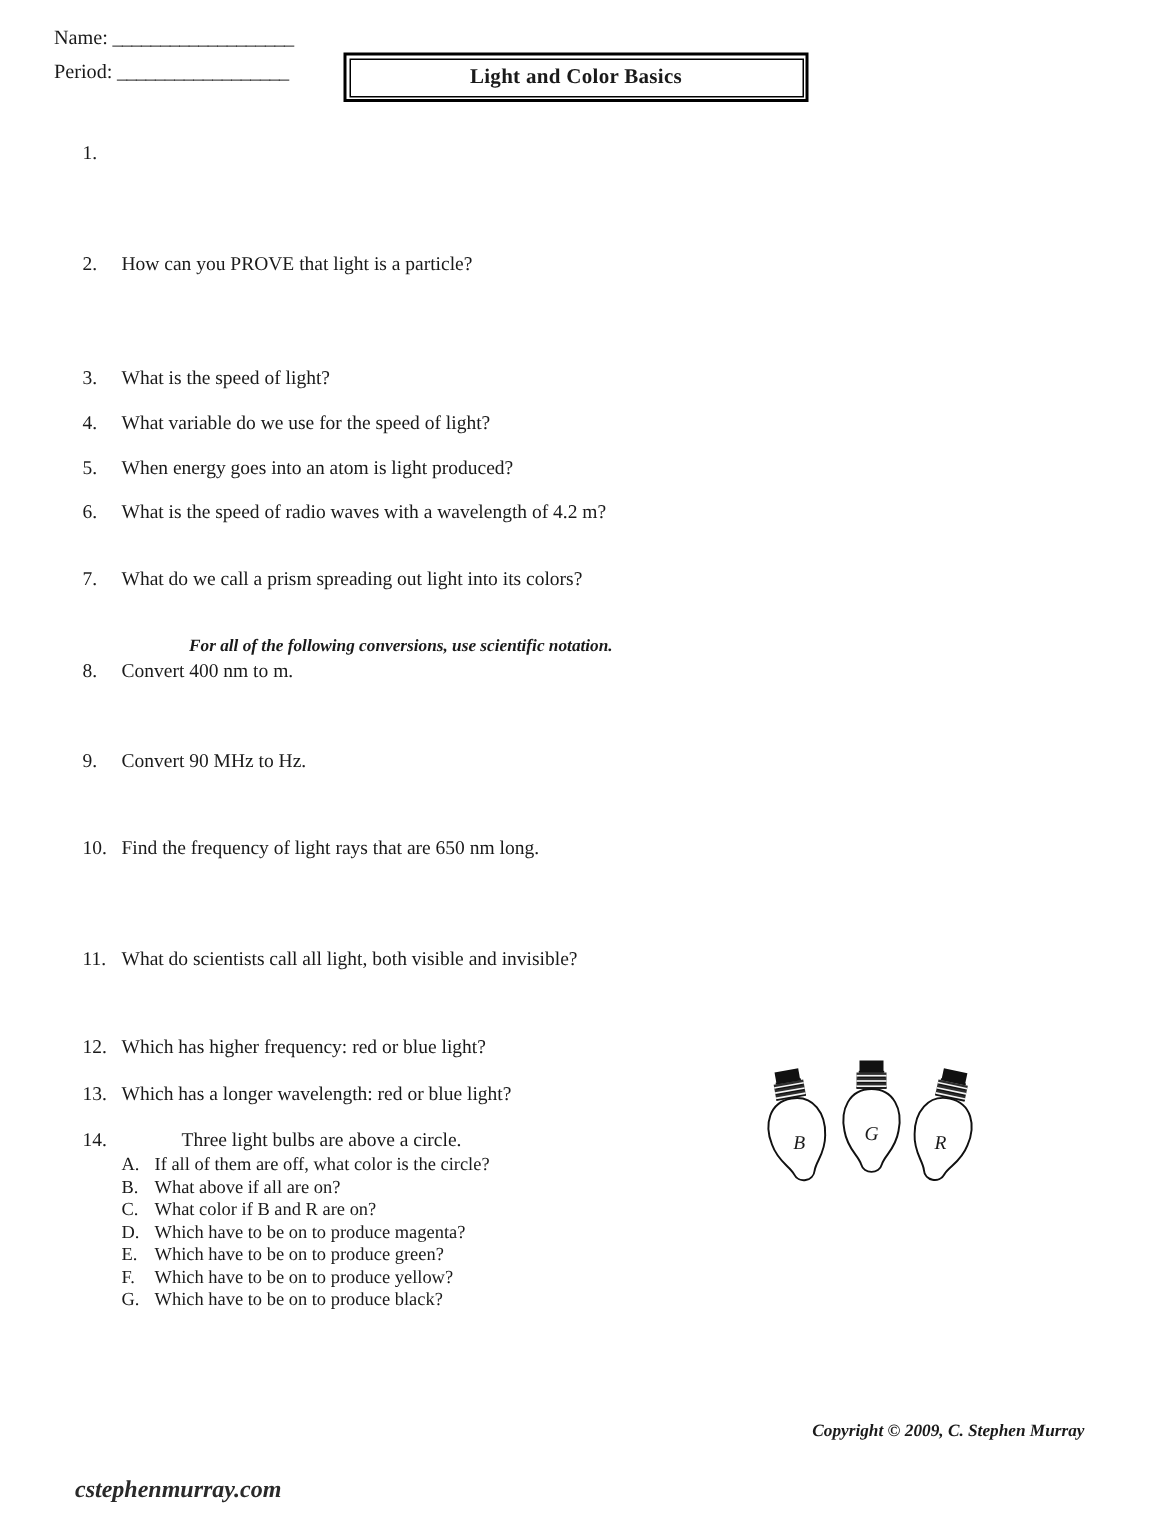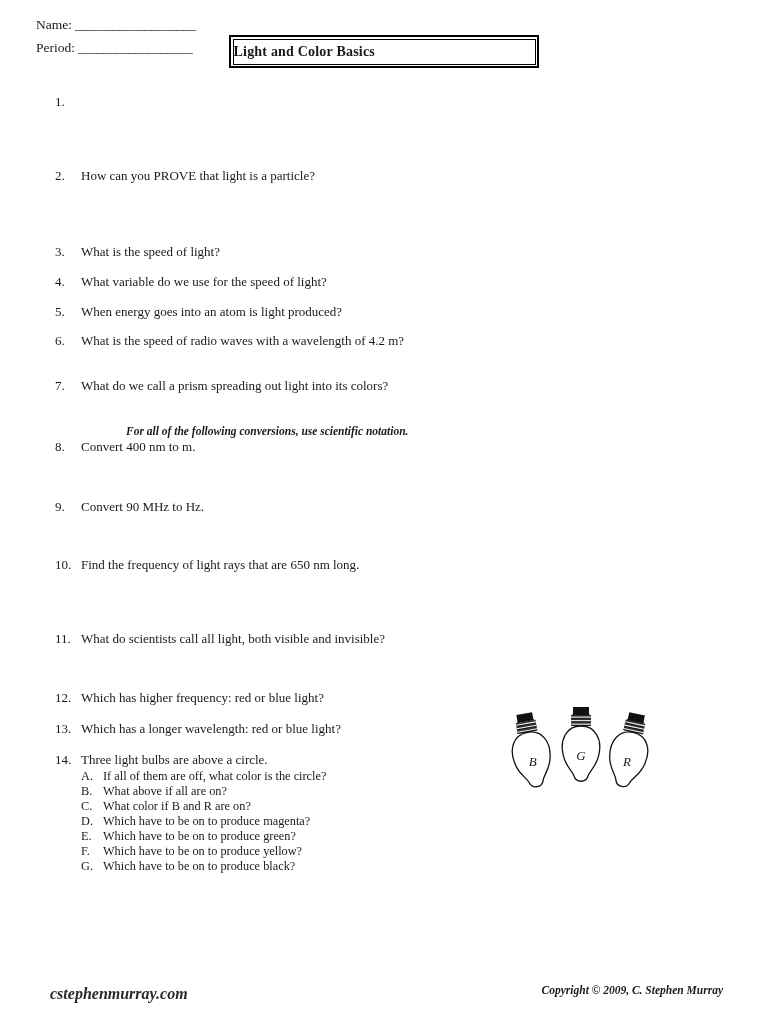--- a/index.html
+++ b/index.html
@@ -60,21 +60,21 @@
     box-sizing: border-box;
     padding: 1.5px;
   }
   .title-box-inner {
     border: 0.8px solid #000;
     width: 100%;
     height: 100%;
     box-sizing: border-box;
     display: flex;
     align-items: center;
-    justify-content: flex-start;
+    justify-content: center;
   }
   .title-text {
     font-size: 14px;
     font-weight: bold;
     letter-spacing: 0.2px;
   }
 
   
   .qlist {
     position: absolute;
@@ -168,21 +168,21 @@
     left: 50px;
     top: 985px;
     font-size: 16px;
     font-style: italic;
     font-weight: bold;
     color: #2a2a2a;
   }
   .footer-right {
     position: absolute;
     right: 45px;
-    top: 984px;
+    top: 948px;
     font-size: 11.5px;
     font-style: italic;
     font-weight: bold;
     color: #1a1a1a;
     white-space: nowrap;
   }
 </style>
 </head>
 <body>
 
@@ -250,21 +250,21 @@
         <span class="qtext">What do scientists call all light, both visible and invisible?</span>
       </div>
       <div class="q" style="top: 596px;">
         <span class="qnum">12.</span>
         <span class="qtext">Which has higher frequency:  red or blue light?</span>
       </div>
       <div class="q" style="top: 627px;">
         <span class="qnum">13.</span>
         <span class="qtext">Which has a longer wavelength: red or blue light?</span>
       </div>
-      <div class="q" style="top: 658px;">
+      <div class="q" style="top: 658px; gap: 40px;">
         <span class="qnum">14.</span>
         <span class="qtext">Three light bulbs are above a circle.</span>
       </div>
       <div class="note-italic" style="top: 330px; margin-left: 47px;">For all of the following conversions, use scientific notation.</div>
       <div class="sub" style="top: 674px; left: 26px;">
         <span class="sublabel">A.</span>
         <span>If all of them are off, what color is the circle?</span>
       </div>
       <div class="sub" style="top: 689px; left: 26px;">
         <span class="sublabel">B.</span>

